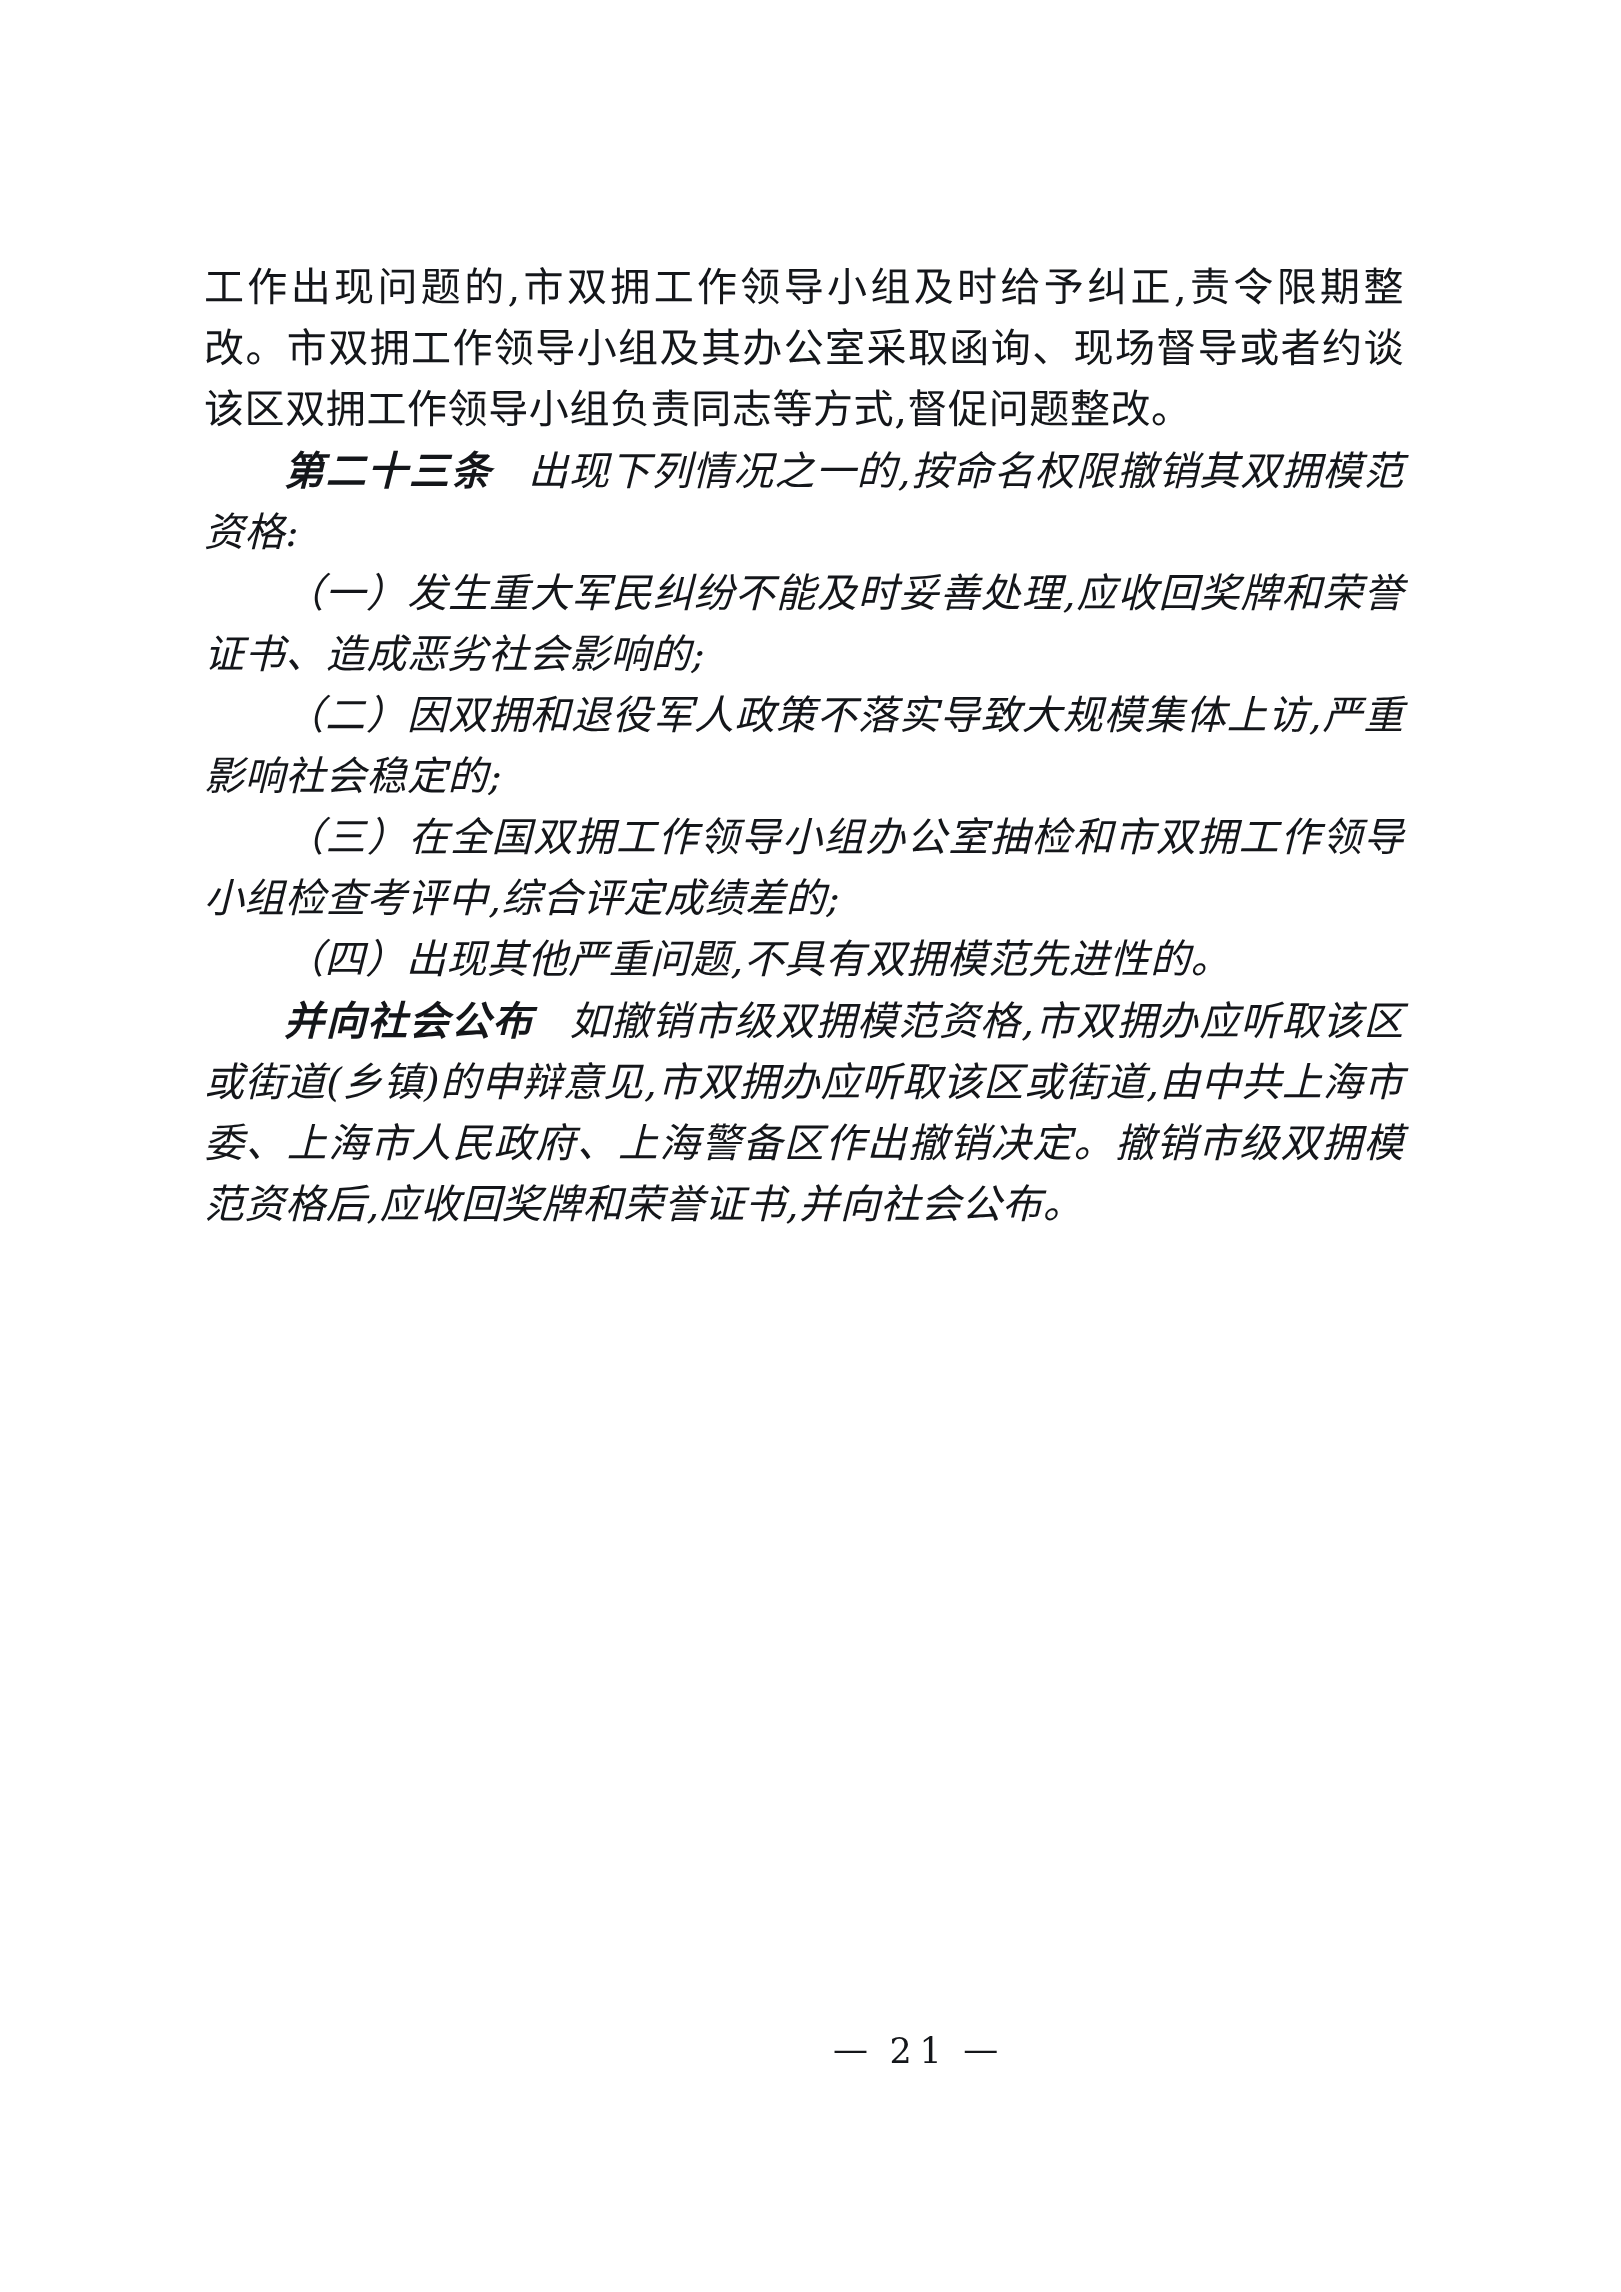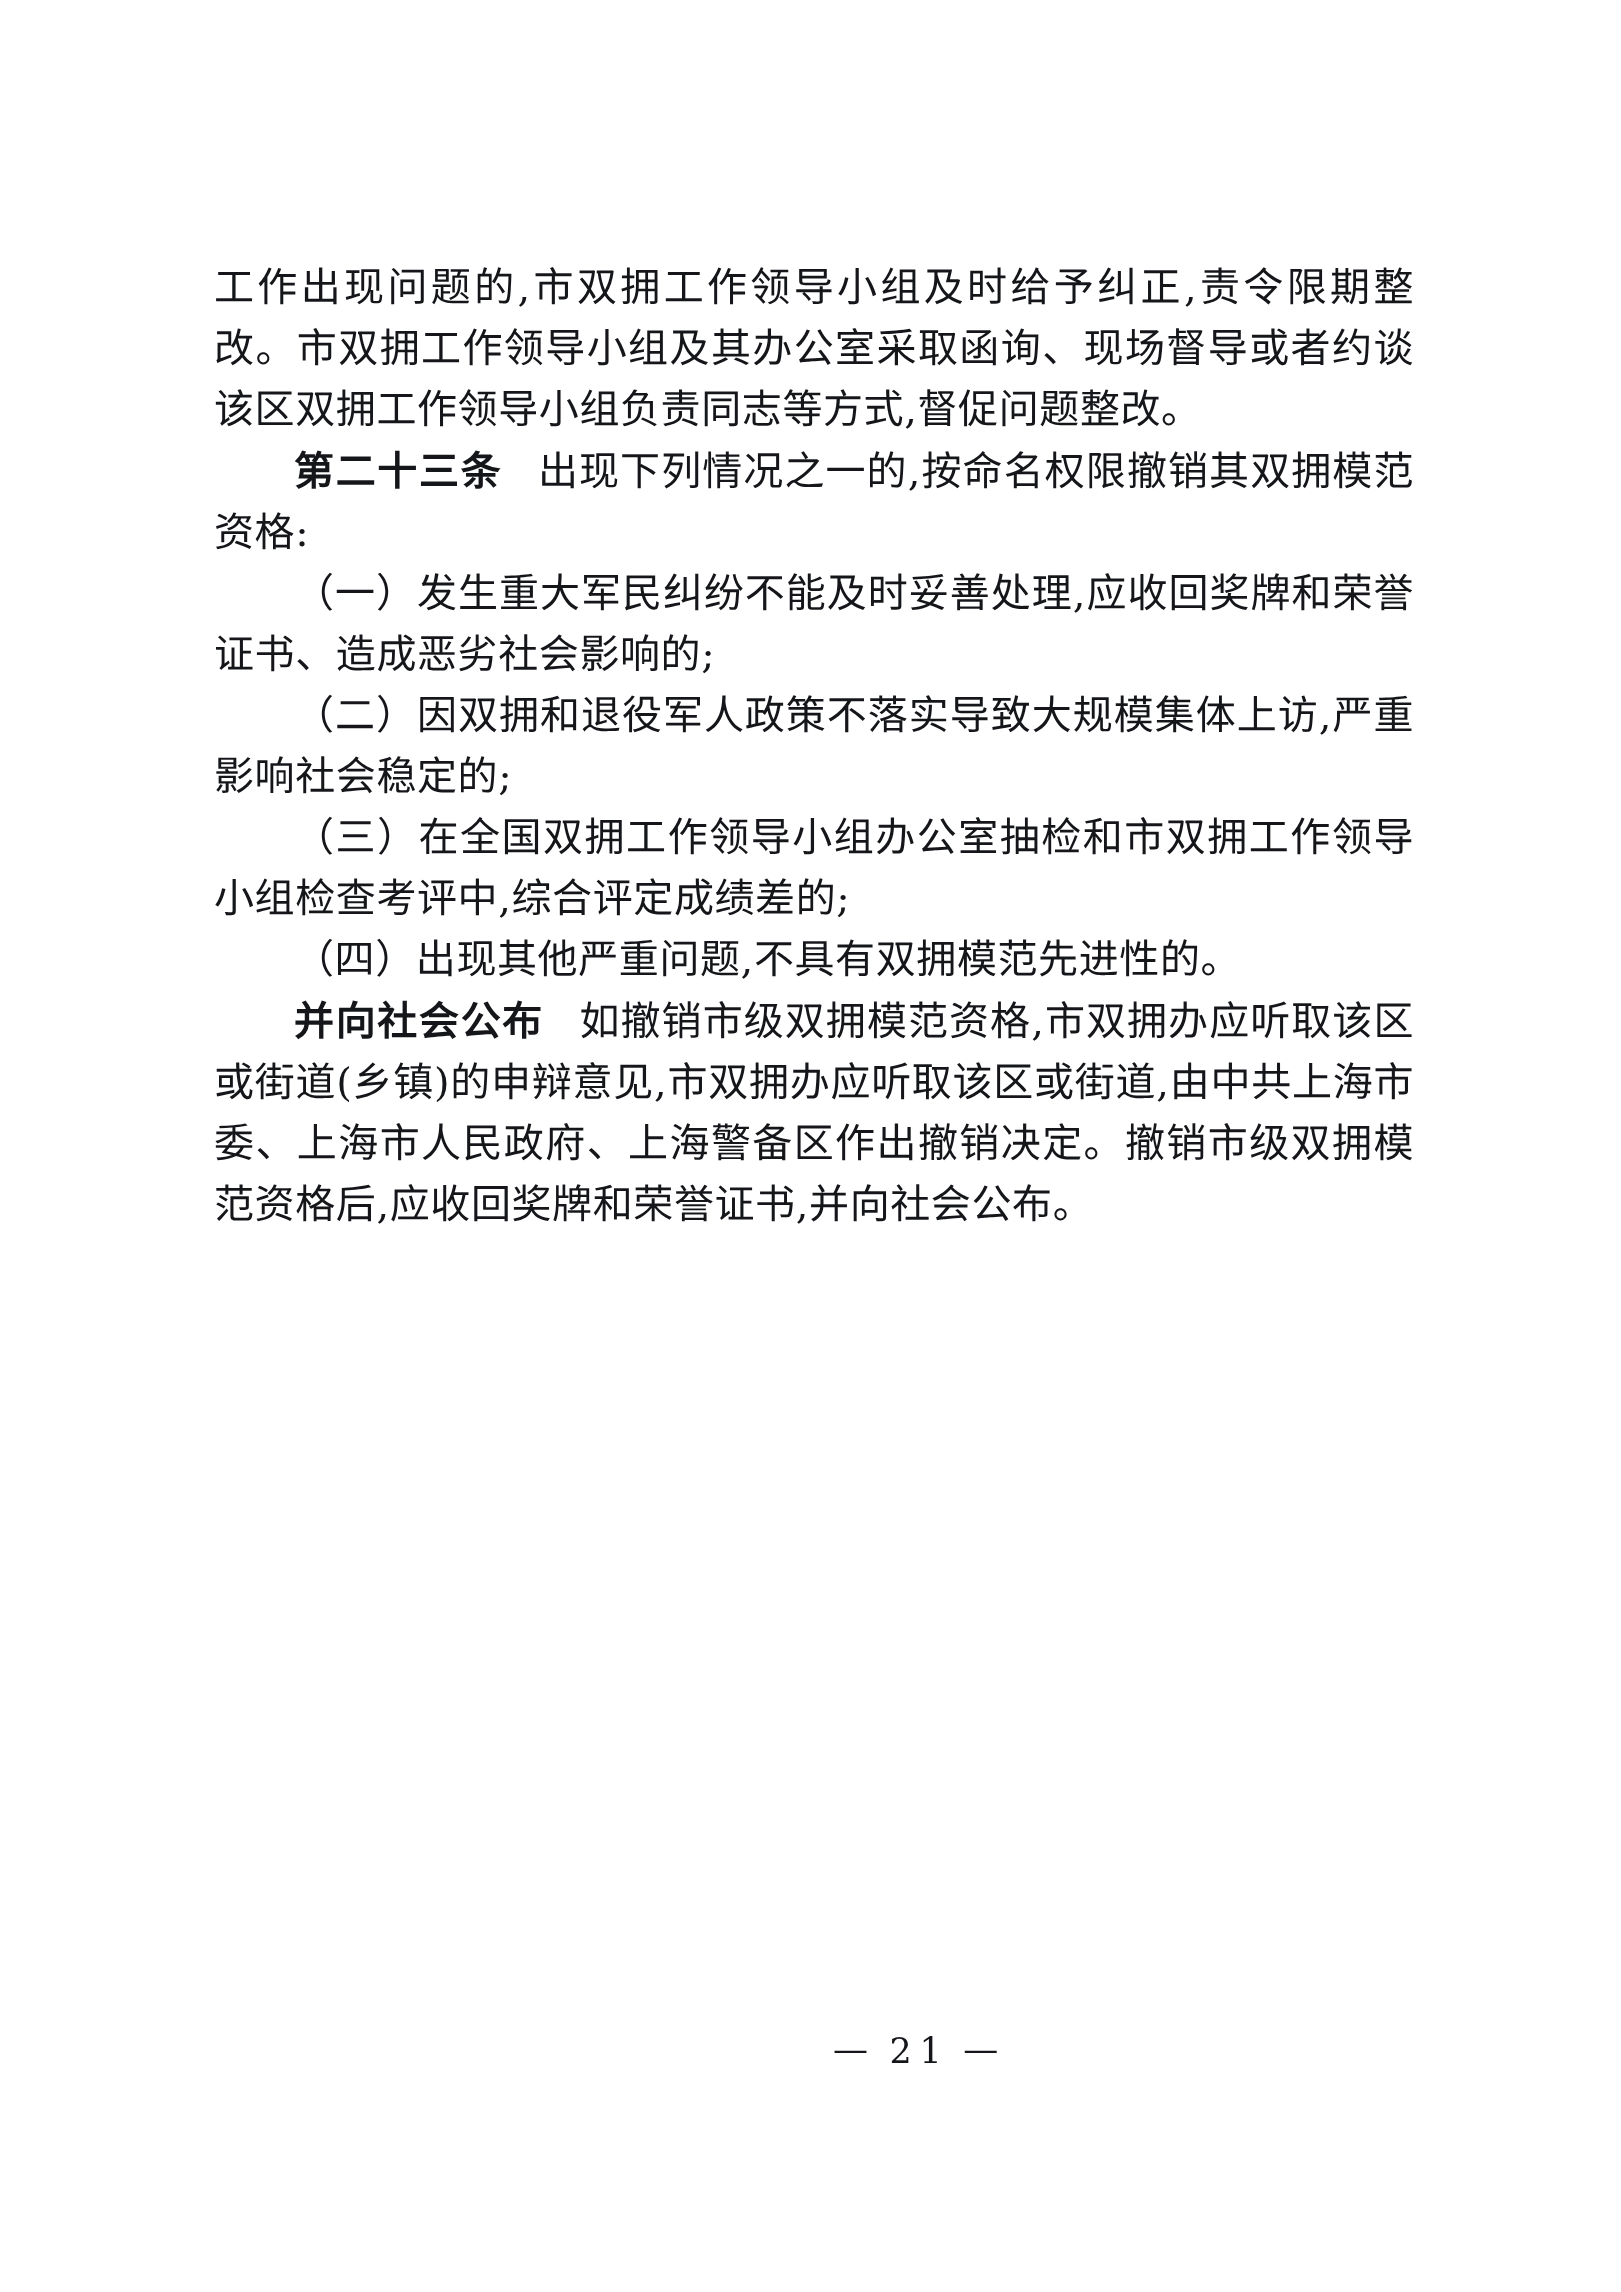--- a/index.html
+++ b/index.html
@@ -14,21 +14,21 @@
   .page {
     position: relative;
     width: 1621px;
     height: 2293px;
     background: #ffffff;
     overflow: hidden;
     box-sizing: border-box;
   }
   .textblock {
     position: absolute;
-    left: 214px;
+    left: 204px;
     top: 257px;
     width: 1200px;
   }
   .para {
     margin: 0 0 0 0;
     font-family: "DejaVu Serif", "Liberation Serif", serif;
     font-size: 40px;
     line-height: 61px;
     color: #14161a;
     text-align: justify;
@@ -36,20 +36,21 @@
     text-justify: inter-character;
     letter-spacing: 0.6px;
     word-break: break-all;
     font-weight: 400;
   }
   .para + .para {
     margin-top: 0px;
   }
   .indent {
     text-indent: 80px;
+    font-style: italic;
   }
   .article-no {
     font-weight: 700;
     letter-spacing: 1.2px;
   }
   .gap {
     display: inline-block;
     width: 35px;
   }
   .pagenum {

